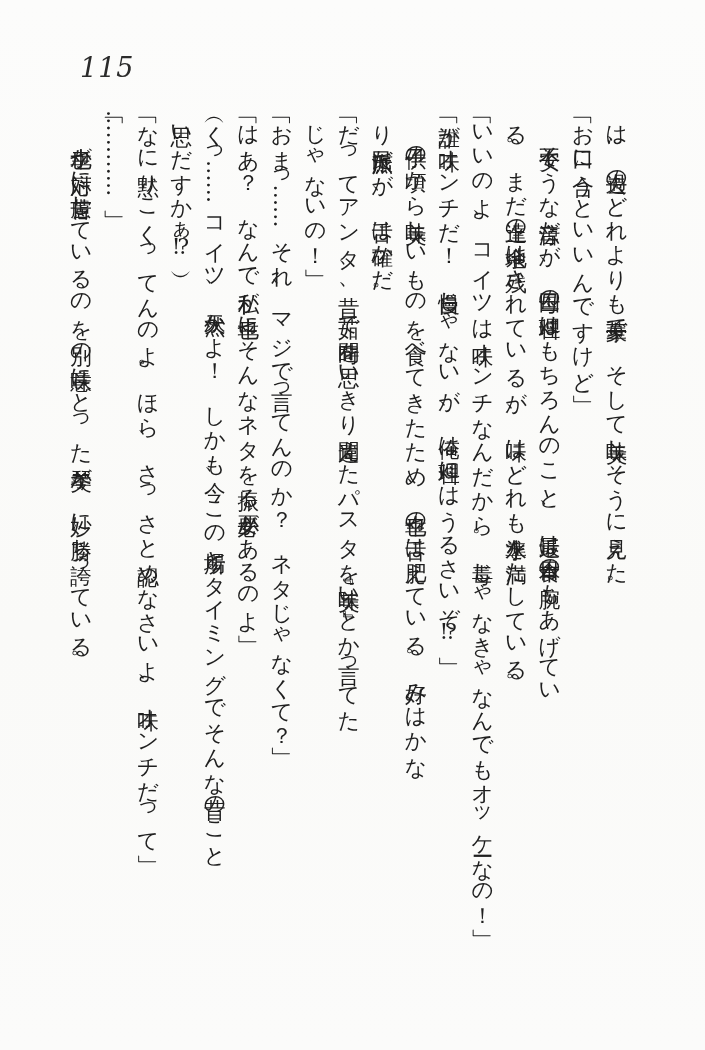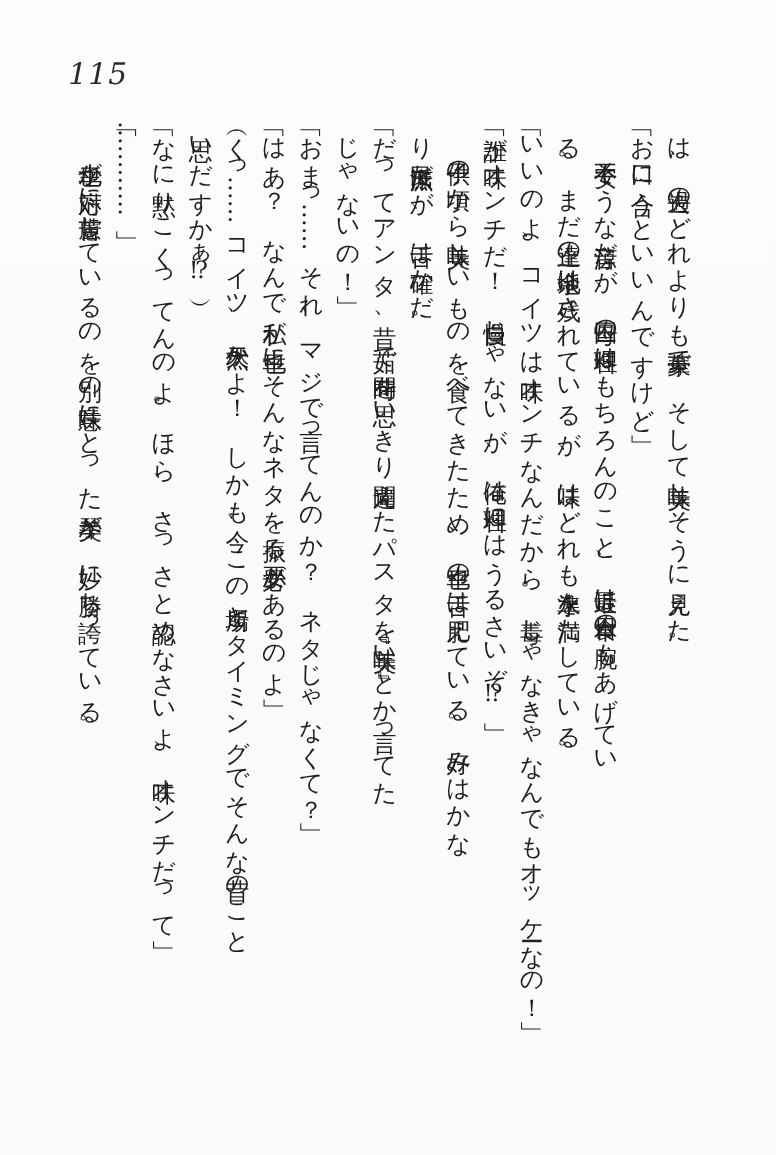--- a/index.html
+++ b/index.html
@@ -14,21 +14,21 @@
     overflow: hidden;
   }
   .book-page {
     position: absolute;
     inset: 0;
     background: linear-gradient(180deg, #fcfcfb 0%, #fafaf8 60%, #fbfbfa 100%);
   }
   .page-number {
     position: absolute;
     top: 52px;
-    left: 62px;
+    left: 80px;
     font-family: "DejaVu Serif", "Liberation Serif", serif;
     font-style: italic;
     font-size: 27px;
     color: #2b2b2b;
     letter-spacing: 1px;
     text-align: center;
   }
   .text-block {
     position: absolute;
     top: 110px;

